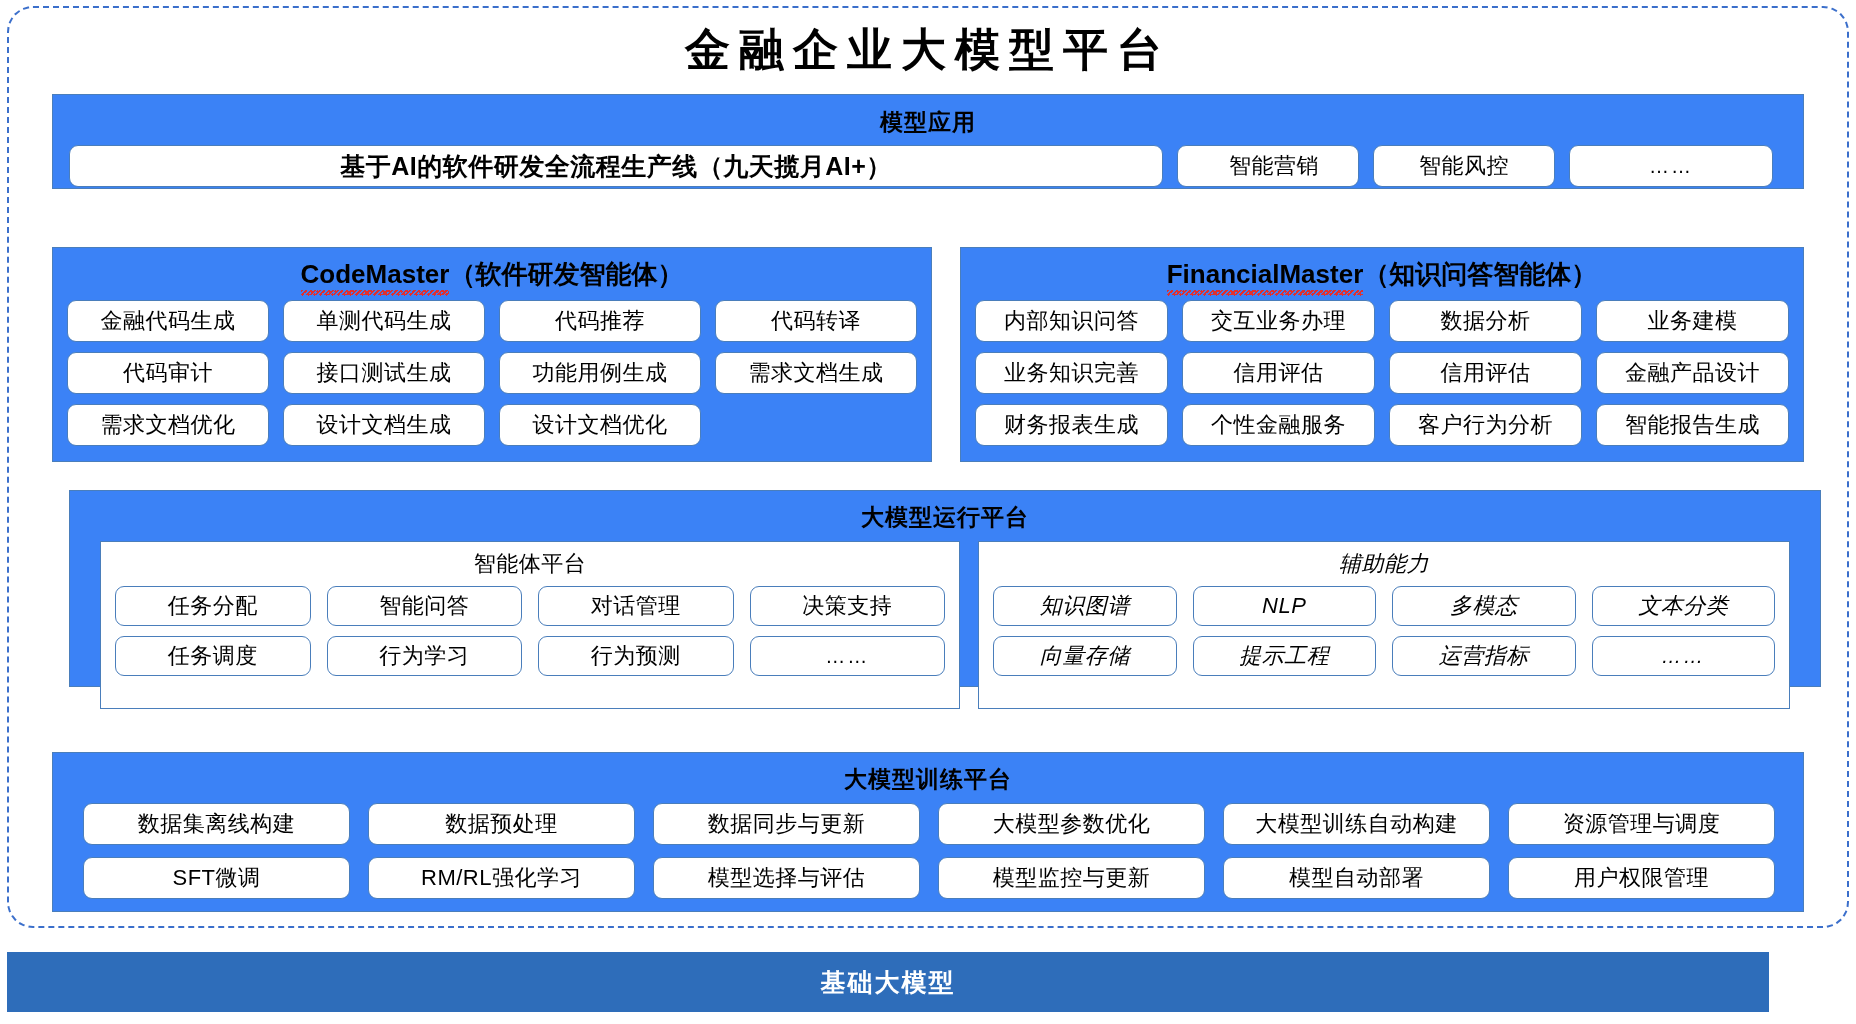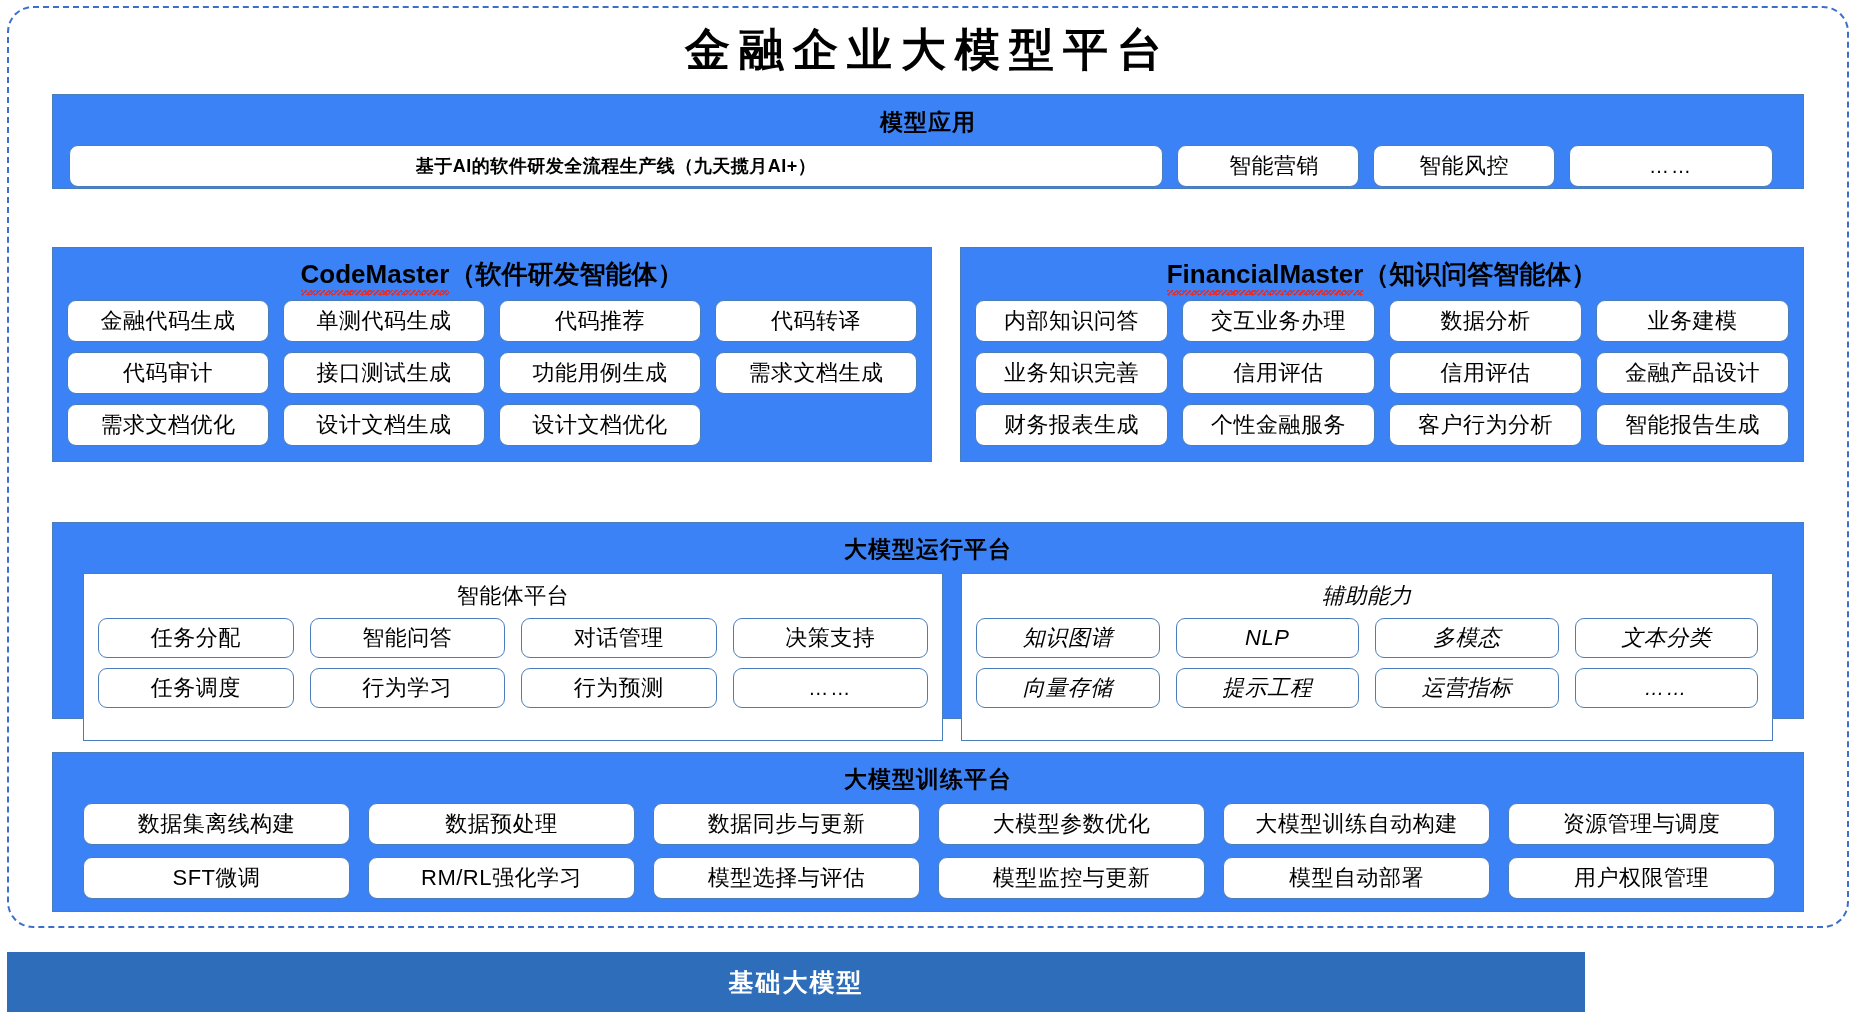--- a/index.html
+++ b/index.html
@@ -126,21 +126,21 @@
     font-size: 22px;
     font-weight: 400;
     color: #000000;
     letter-spacing: 0.5px;
     white-space: nowrap;
     text-align: center;
   }
 
   .chip.bold {
     font-weight: 700;
-    font-size: 18px;
+    font-size: 25px;
   }
 
   .chip.dots { letter-spacing: 2px; font-size: 20px; }
 
   
   #layer-apps { left: 52px; top: 94px; width: 1752px; height: 95px; }
   #layer-apps .section-title { margin-top: 12px; }
   .apps-row {
     position: absolute;
     left: 16px;
@@ -161,21 +161,21 @@
   .agent-inner { padding: 9px 14px 0 14px; }
   .agent-grid {
     display: grid;
     grid-template-columns: repeat(4, 1fr);
     gap: 10px 14px;
     margin-top: 8px;
   }
   .agent-grid .chip { height: 42px; }
 
   
-  #layer-runtime { left: 52px; top: 490px; width: 1752px; height: 197px; margin-top: 32px; }
+  #layer-runtime { left: 69px; top: 490px; width: 1752px; height: 197px; }
   #layer-runtime > .section-title { margin-top: 11px; }
 
   .sub-panel {
     position: absolute;
     border: 1.4px solid #4A7EBB;
     background: #ffffff;
     padding: 7px 14px 0 14px;
   }
   #sub-agent-platform { left: 30px; top: 50px; width: 860px; height: 168px; }
   #sub-aux { left: 908px; top: 50px; width: 812px; height: 168px; font-style: italic; }
@@ -200,21 +200,21 @@
     grid-template-columns: repeat(6, 1fr);
     gap: 12px 18px;
   }
   .training-grid .chip { height: 42px; }
 
   
   .base-bar {
     position: absolute;
     left: 7px;
     top: 952px;
-    width: 1578px;
+    width: 1762px;
     height: 60px;
     background: #2E6DBA;
     display: flex;
     align-items: center;
     justify-content: center;
     color: #ffffff;
     font-size: 25px;
     font-weight: 700;
     letter-spacing: 2px;
   }

